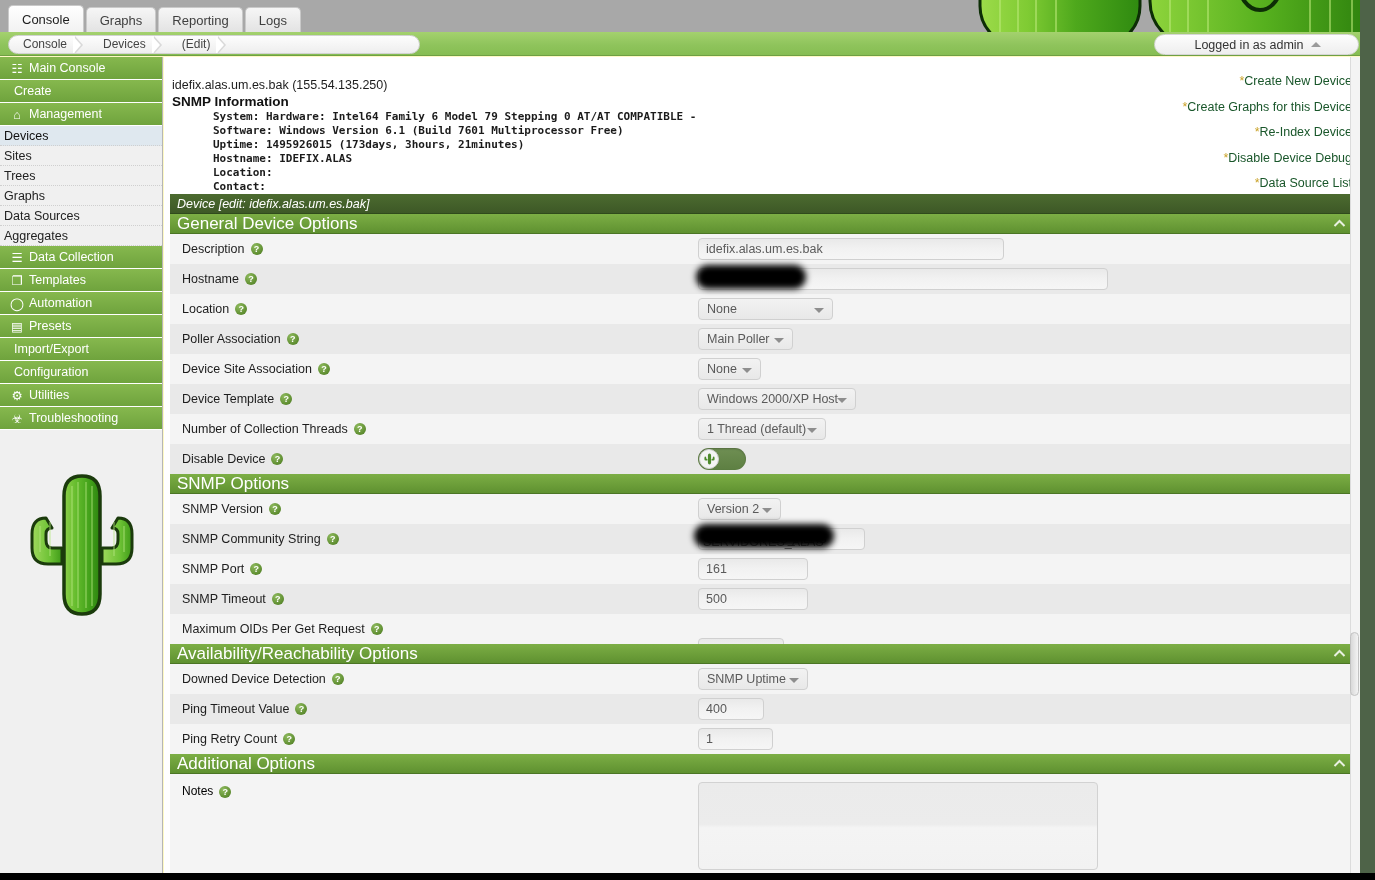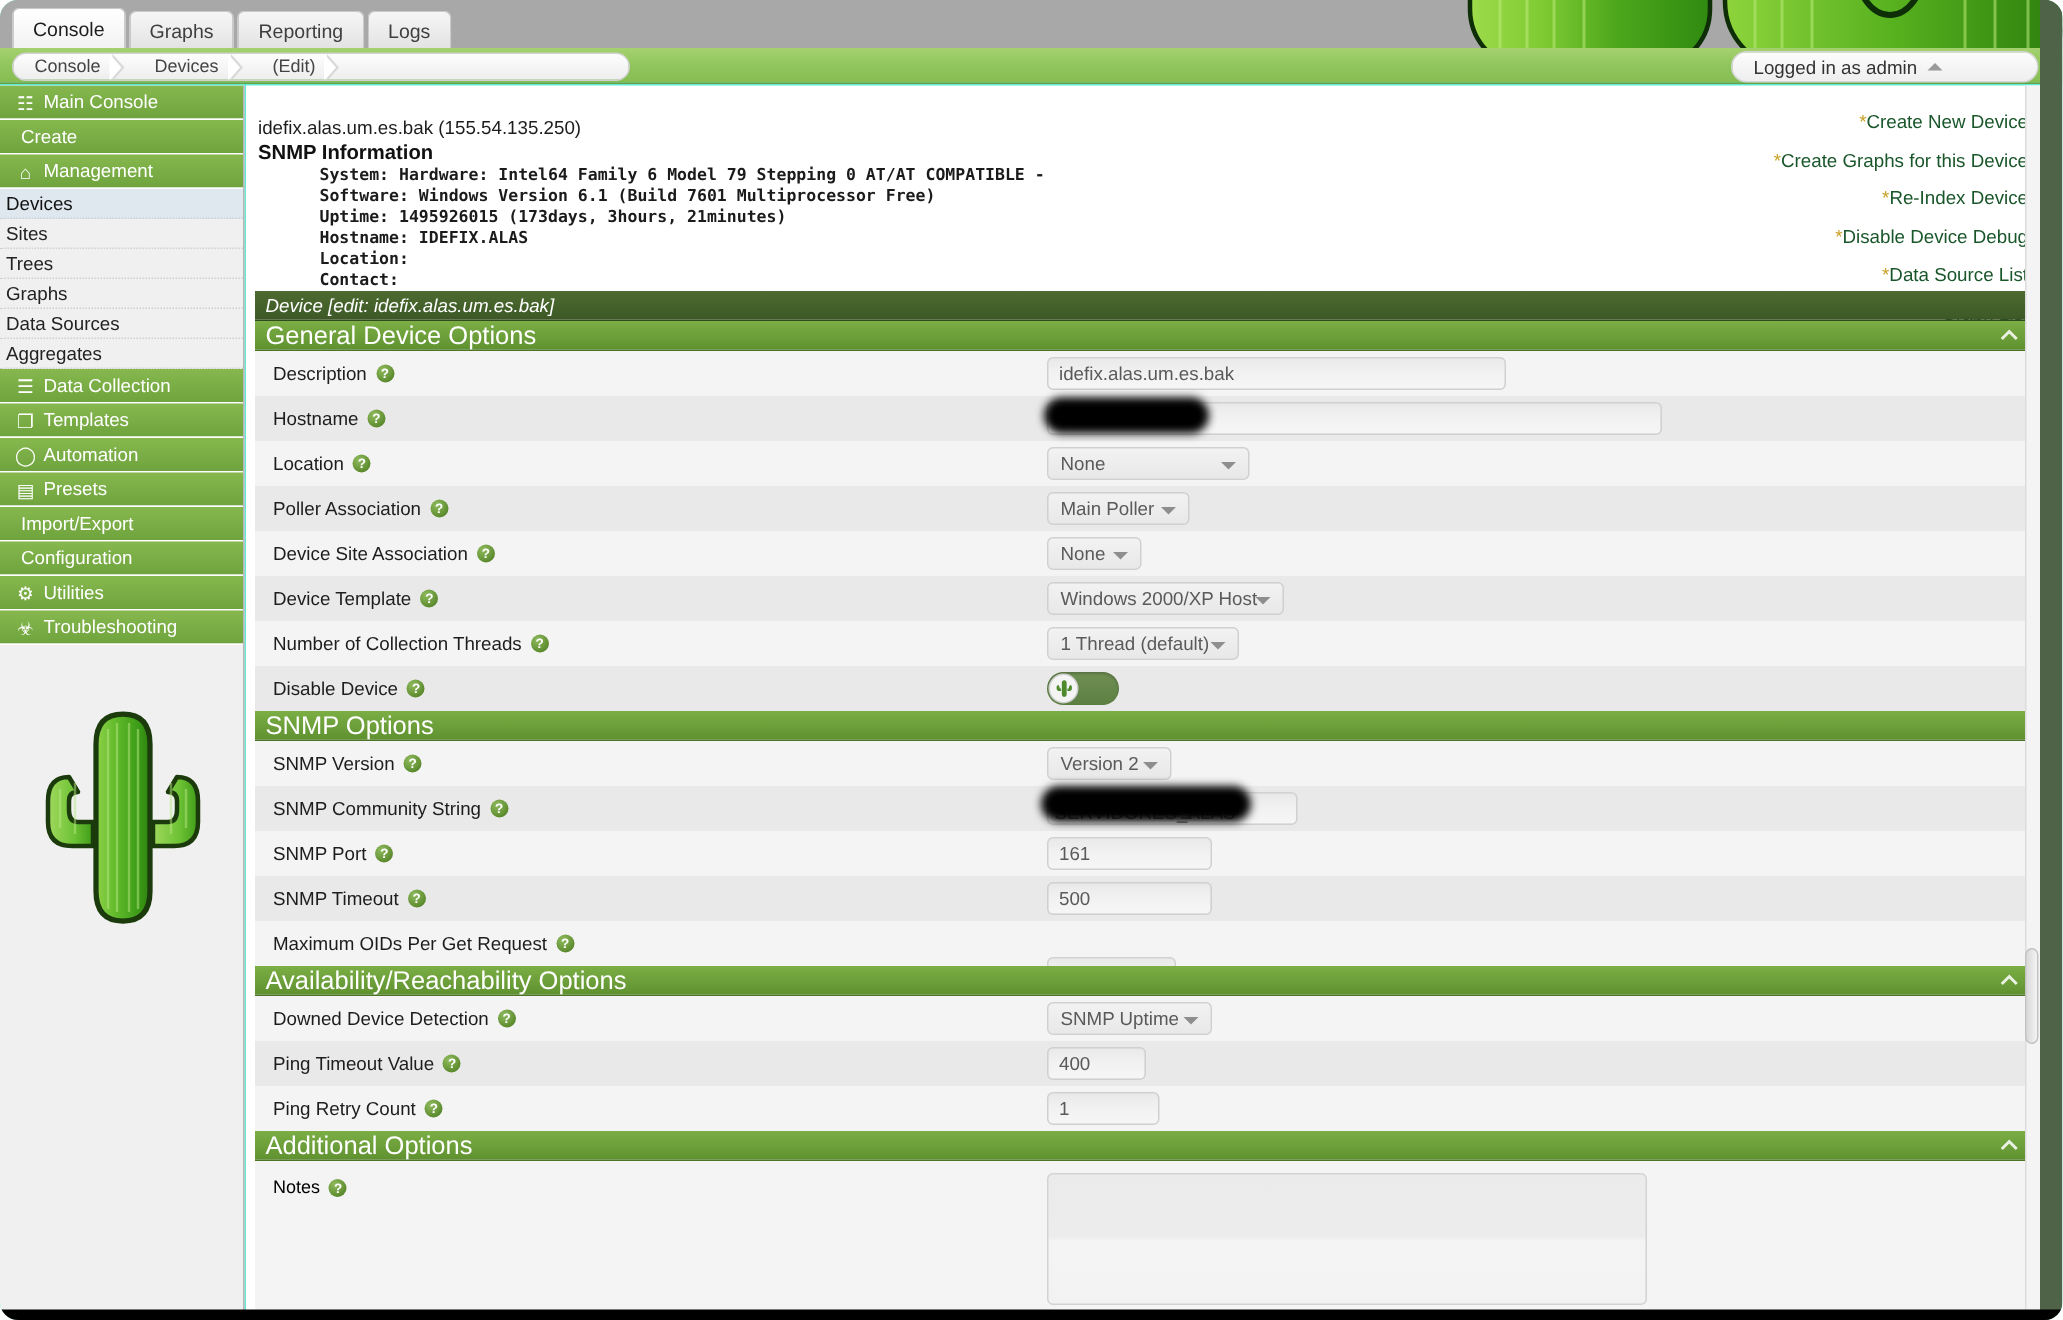--- a/index.html
+++ b/index.html
@@ -4,21 +4,21 @@
 <style>
   * { box-sizing: border-box; }
   html, body {
     margin: 0; padding: 0;
     width: 1375px; height: 880px;
     overflow: hidden;
     font-family: "Liberation Sans", sans-serif;
     font-size: 12px;
     background: #fff;
   }
-  #app { position: relative; width: 1375px; height: 880px; overflow: hidden; background:#5eead4;border-radius:12px; }
+  #app { position: relative; width: 1375px; height: 880px; overflow: hidden; background:#fef9c3; }
 
   
   .banner {
     position: absolute; left: 0; top: 0; width: 1375px; height: 32px;
     background: #a8a8a8; overflow: hidden;
   }
   .banner-cactus {
     position: absolute; top: -44px; left: 970px; width: 420px; height: 100px;
     overflow: hidden;
   }
@@ -86,21 +86,21 @@
   }
   .crumb.empty { flex: 1; }
   .crumb.empty::after, .crumb.empty::before { display: none; }
 
   .login-box {
     position: absolute; right: 16px; top: 2px;
     height: 21px; min-width: 205px;
     background: linear-gradient(to bottom, #fdfdfd 0%, #eeeeee 100%);
     border: 1px solid #d6d6d6;
     border-radius: 11px;
-    display: flex; align-items: center; justify-content: flex-start;
+    display: flex; align-items: center; justify-content: center;
     padding: 0 12px 0 14px;
     font-size: 12.5px; color: #333;
     cursor: pointer;
   }
   .login-caret {
     margin-left: 7px;
     width: 0; height: 0;
     border-left: 5px solid transparent;
     border-right: 5px solid transparent;
     border-bottom: 5px solid #9a9a9a;

